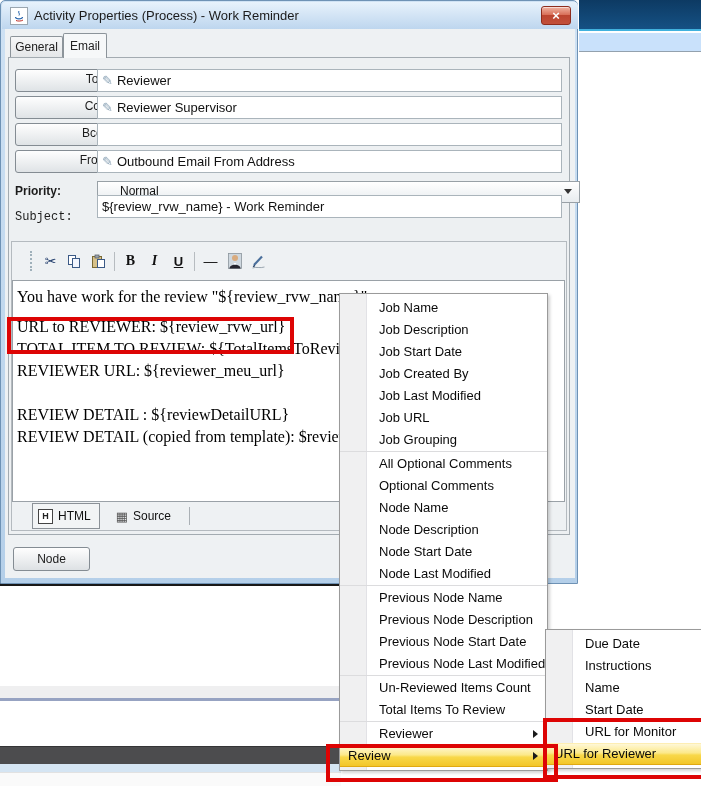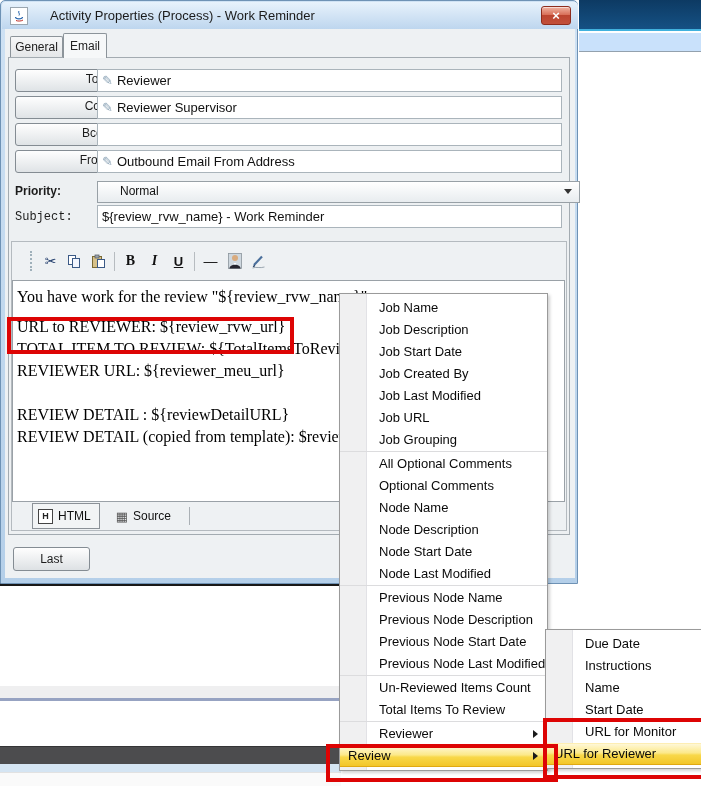--- a/index.html
+++ b/index.html
@@ -17,21 +17,21 @@
   .bg-bluestrip{left:0;top:764px;width:341px;height:8px;background:#d5e5f3;}
   .bg-bottom{left:0;top:772px;width:341px;height:14px;background:#fafafa;border-top:1px solid #e2e2e2;}
 
   
   .dialog{left:0;top:0;width:578px;height:584px;background:linear-gradient(180deg,#cfe2f4,#b4cfe9);
     border:1px solid #6e92b5;border-radius:5px 5px 0 0;}
   .titlebar{left:1px;top:1px;width:576px;height:27px;border-radius:4px 4px 0 0;
     background:linear-gradient(180deg,#e7f2fc,#bed6ee);display:flex;align-items:center;}
   .title-icon{width:16px;height:16px;margin-left:8px;background:#fff;border:1px solid #9aa6b0;
     display:flex;align-items:center;justify-content:center;}
-  .title-text{margin-left:22px;font-size:13px;color:#1b1b1b;}
+  .title-text{margin-left:6px;font-size:13px;color:#1b1b1b;}
   .close-btn{left:540px;top:5px;width:30px;height:19px;border:1px solid #8e2d1d;border-radius:3px;
     background:linear-gradient(180deg,#f0b4a2 0%,#d9715a 45%,#bc4530 50%,#c2503a 100%);
     color:#ffffff;font-size:13px;font-weight:bold;text-align:center;line-height:17px;
     box-shadow:inset 0 1px 0 rgba(255,255,255,.55);cursor:default;}
 
   .dialog-inner{left:4px;top:28px;width:570px;height:549px;background:#eef1f3;}
 
   .tab{position:absolute;border:1px solid #8c949a;border-bottom:none;font-size:12px;color:#222;
     text-align:center;border-radius:2px 2px 0 0;}
   .tab-general{left:10px;top:36px;width:53px;height:34px;line-height:21px;
@@ -162,21 +162,21 @@
     <span>Outbound Email From Address</span>
   </div>
 
   <div class="flabel" style="top:184px;font-weight:bold;">Priority:</div>
   <div class="combo">
     <span>Normal</span>
     <span class="combo-arrow"></span>
   </div>
 
   <div class="flabel" style="top:210px;font-family:Liberation Mono, monospace;">Subject:</div>
-  <div class="ffield" style="top:205px;">
+  <div class="ffield" style="top:195px;">
     <span>${review_rvw_name} - Work Reminder</span>
   </div>
 
   <div class="abs group-box"></div>
 
   <div class="abs toolbar">
     <span class="grip"></span>
     <span class="tbicon tb-cut"></span>
     <span class="tbicon">
       <svg width="15" height="15" viewBox="0 0 15 15">
@@ -231,21 +231,21 @@
       <span class="h-icon">H</span>
       <span>HTML</span>
     </span>
     <span class="src-btn">
       <span class="grid-icon">▦</span>
       <span>Source</span>
     </span>
     <span class="efooter-sep"></span>
   </div>
 
-  <div class="abs help-btn">Last</div>
+  <div class="abs help-btn">Node</div>
 
   <div class="menu main-menu" id="mainMenu">
       <div class="menu-item">Job Name</div>
       <div class="menu-item">Job Description</div>
       <div class="menu-item">Job Start Date</div>
       <div class="menu-item">Job Created By</div>
       <div class="menu-item">Job Last Modified</div>
       <div class="menu-item">Job URL</div>
       <div class="menu-item">Job Grouping</div>
       <div class="menu-sep"></div>

